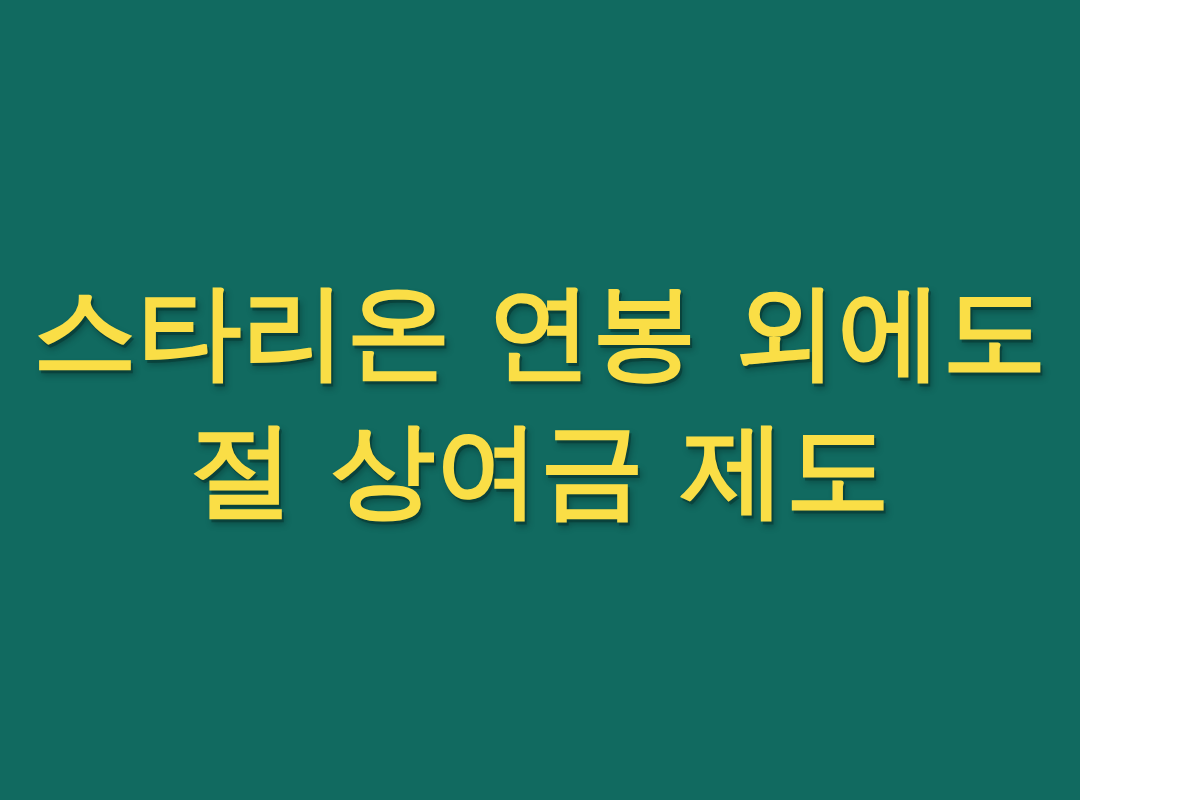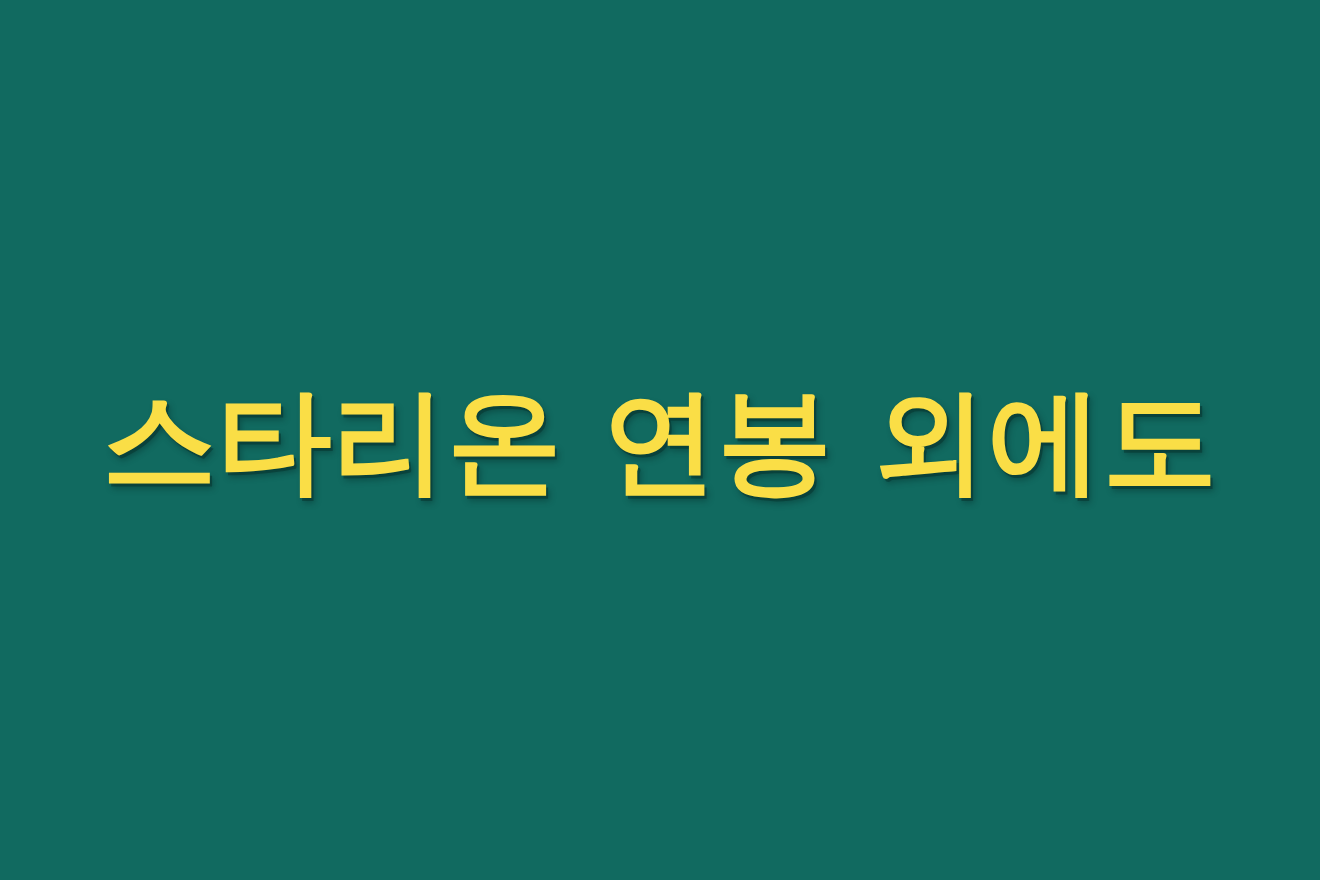--- a/index.html
+++ b/index.html
@@ -9,21 +9,21 @@
   }
   body {
     width: 1200px;
     height: 800px;
     overflow: hidden;
     font-family: "DejaVu Sans", "Liberation Sans", sans-serif;
   }
 
   #thumbnail-card {
     position: relative;
-    width: 1200px;
+    width: 1080px;
     height: 800px;
     background: #116a60;
     display: flex;
     align-items: center;
     justify-content: center;
     box-sizing: border-box;
   }
 
   #headline {
     width: 1060px;
@@ -48,15 +48,16 @@
     white-space: nowrap;
   }
 </style>
 </head>
 <body>
 
 <div id="thumbnail-card" style="background: rgb(17, 106, 96);">
 
   <h1 id="headline" style="color: rgb(250, 222, 70);">
     <span class="headline-line">스타리온 연봉 외에도</span>
+    <span class="headline-line">절 상여금 제도</span>
   </h1>
 
 </div>
 
 </body></html>

